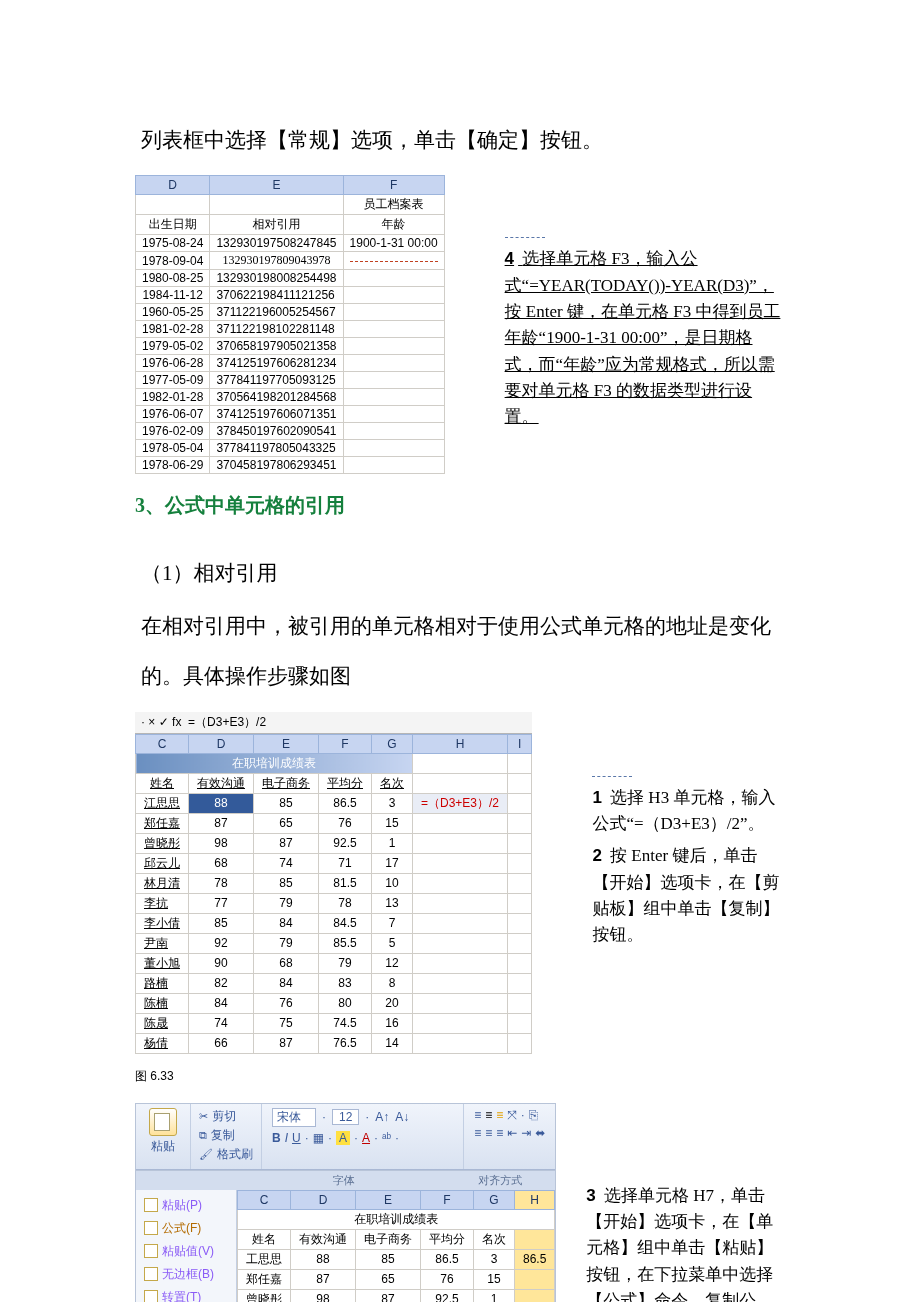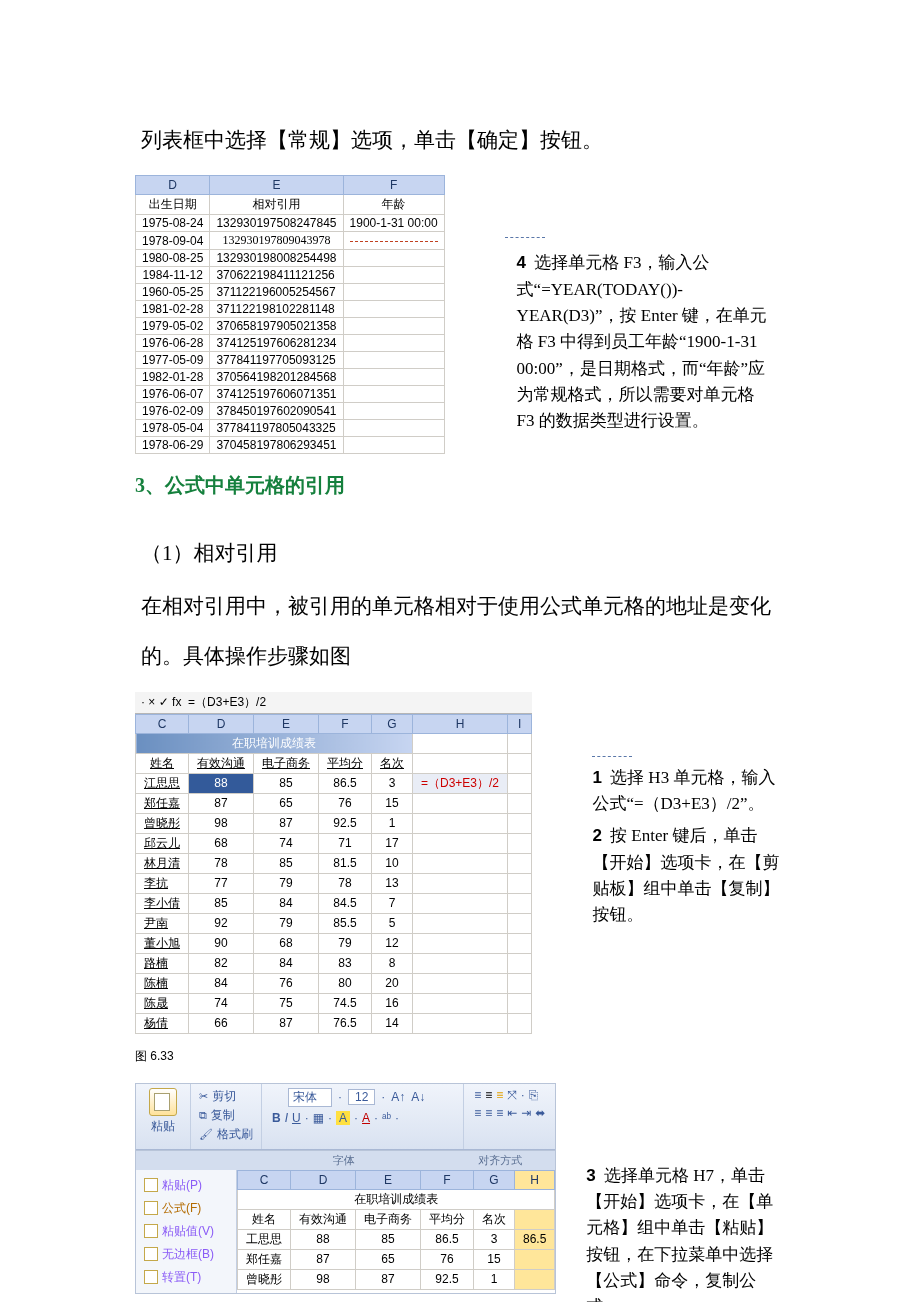--- a/index.html
+++ b/index.html
@@ -159,21 +159,21 @@
     border-right: 1px solid #c3cfe3;
     color: #3a5a9a;
   }
   .fig3 .mini-btns .row { display:flex; align-items:center; gap:4px; margin-bottom:2px;}
   .fig3 .font-group {
     padding: 4px 10px;
     border-right: 1px solid #c3cfe3;
     color: #3a5a9a;
     flex:1;
   }
-  .fig3 .font-group .r1 { display:flex; align-items:center; gap:6px; margin-bottom:4px;margin-left:16px;}
+  .fig3 .font-group .r1 { display:flex; align-items:center; gap:6px; margin-bottom:4px;}
   .fig3 .font-group .r2 { display:flex; align-items:center; gap:4px; font-family:Arial;}
   .fig3 .align-group {
     padding: 4px 10px;
     color:#3a5a9a;
   }
   .fig3 .grouplabel {
     background: #d3ddee;
     border-top: 1px solid #b8c4d8;
     display:flex;
     font-size:11px;
@@ -241,20 +241,25 @@
     <div class="figleft">
       <table class="tbl1">
         <thead>
           <tr>
             <th class="colhead">D</th>
             <th class="colhead">E</th>
             <th class="colhead">F</th>
           </tr>
         </thead>
         <tbody id="tbl1-body">
+          <tr class="title-row">
+              <td></td>
+              <td></td>
+              <td>员工档案表</td>
+            </tr>
           <tr>
             <td>出生日期</td>
             <td>相对引用</td>
             <td>年龄</td>
           </tr>
         <tr>
               <td>1975-08-24</td>
               <td style="text-align: left;">132930197508247845</td>
               <td style="text-align: right;">1900-1-31 00:00</td>
             </tr>
@@ -323,21 +328,21 @@
             <tr>
               <td>1978-06-29</td>
               <td style="text-align: left;">370458197806293451</td>
               <td></td>
             </tr>
           </tbody>
       </table>
     </div>
     <div class="figright">
       <div class="connector" style="width:40px; margin-top:62px;"></div>
-      <p style="margin:12px;">
+      <p style="margin:0;text-decoration:underline;">
         <span class="step-num">4</span>
         <span>选择单元格 F3，输入公式“=YEAR(TODAY())-YEAR(D3)”，按 Enter 键，在单元格 F3 中得到员工年龄“1900-1-31 00:00”，是日期格式，而“年龄”应为常规格式，所以需要对单元格 F3 的数据类型进行设置。</span>
       </p>
     </div>
   </div>
 
   <h2 class="heading-3">3、公式中单元格的引用</h2>
 
   <p class="body-text" style="margin-bottom:2px;">（1）相对引用</p>
 

